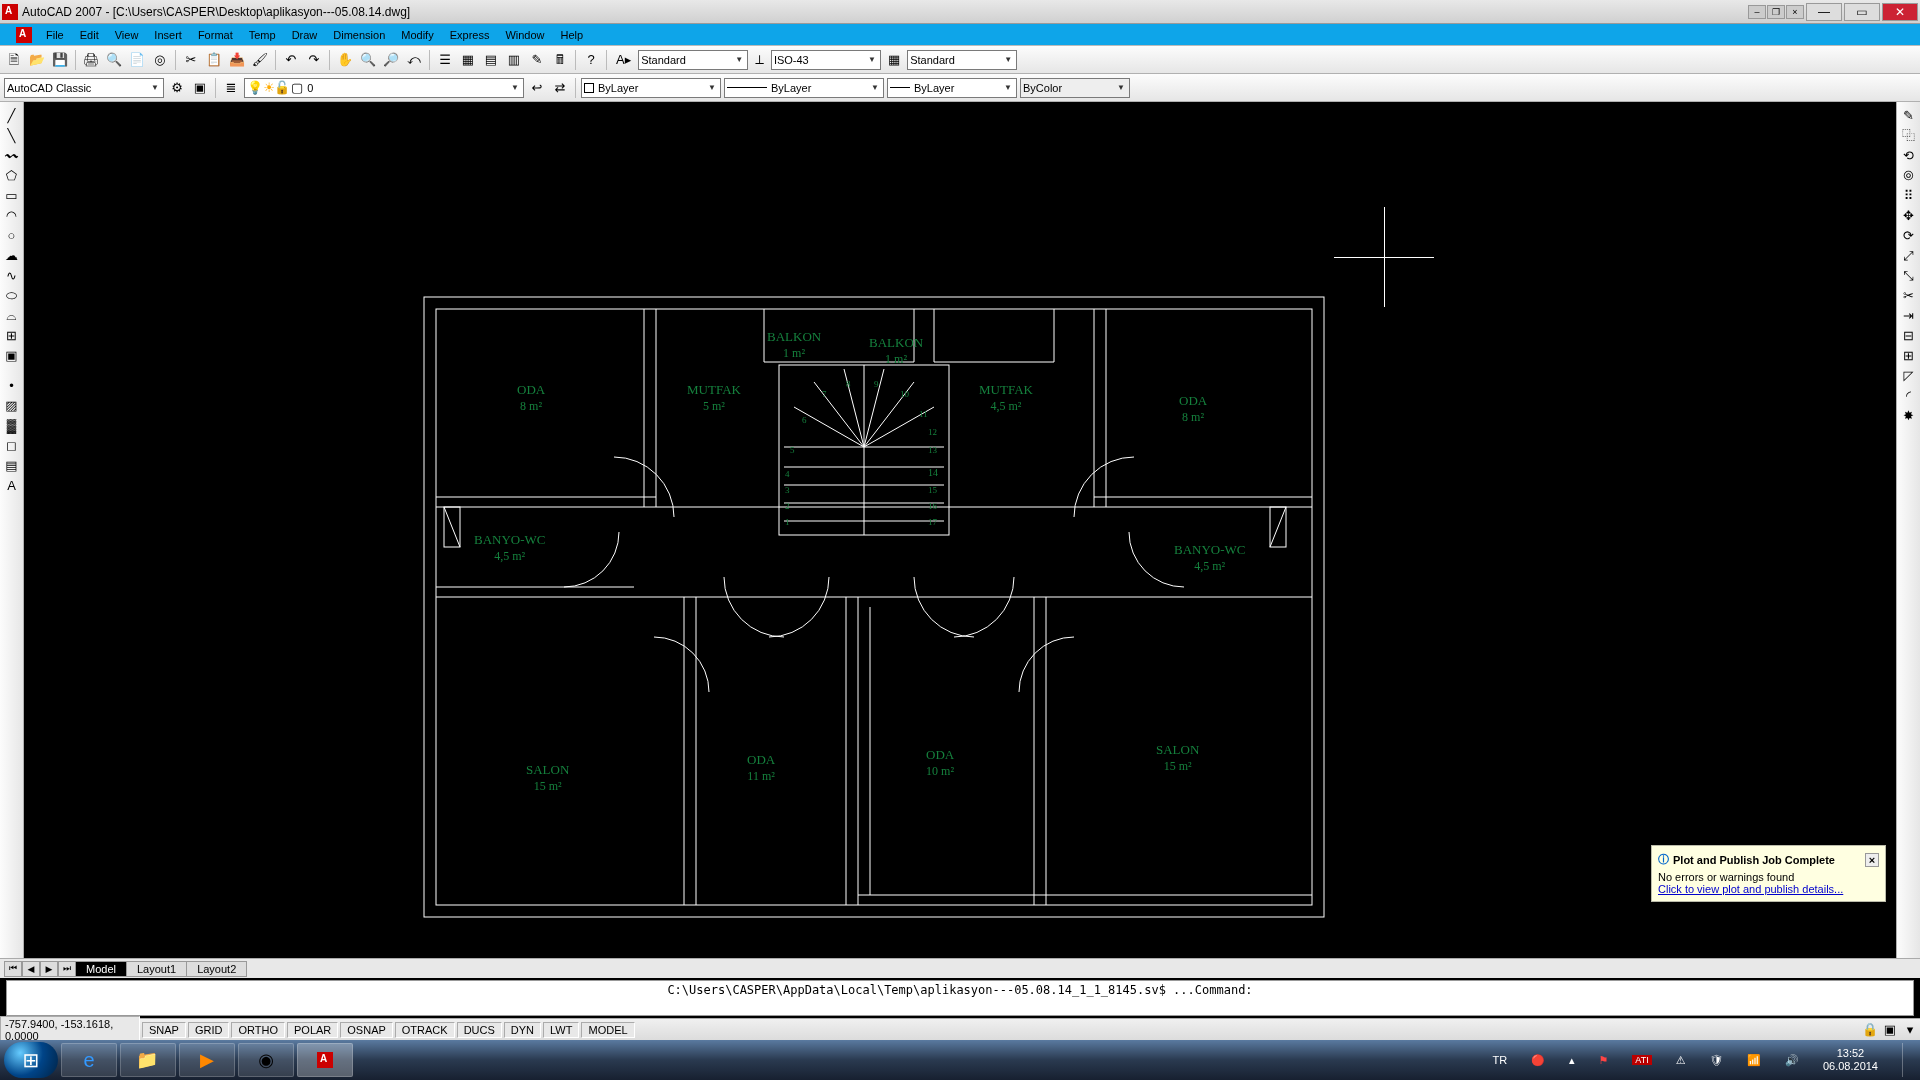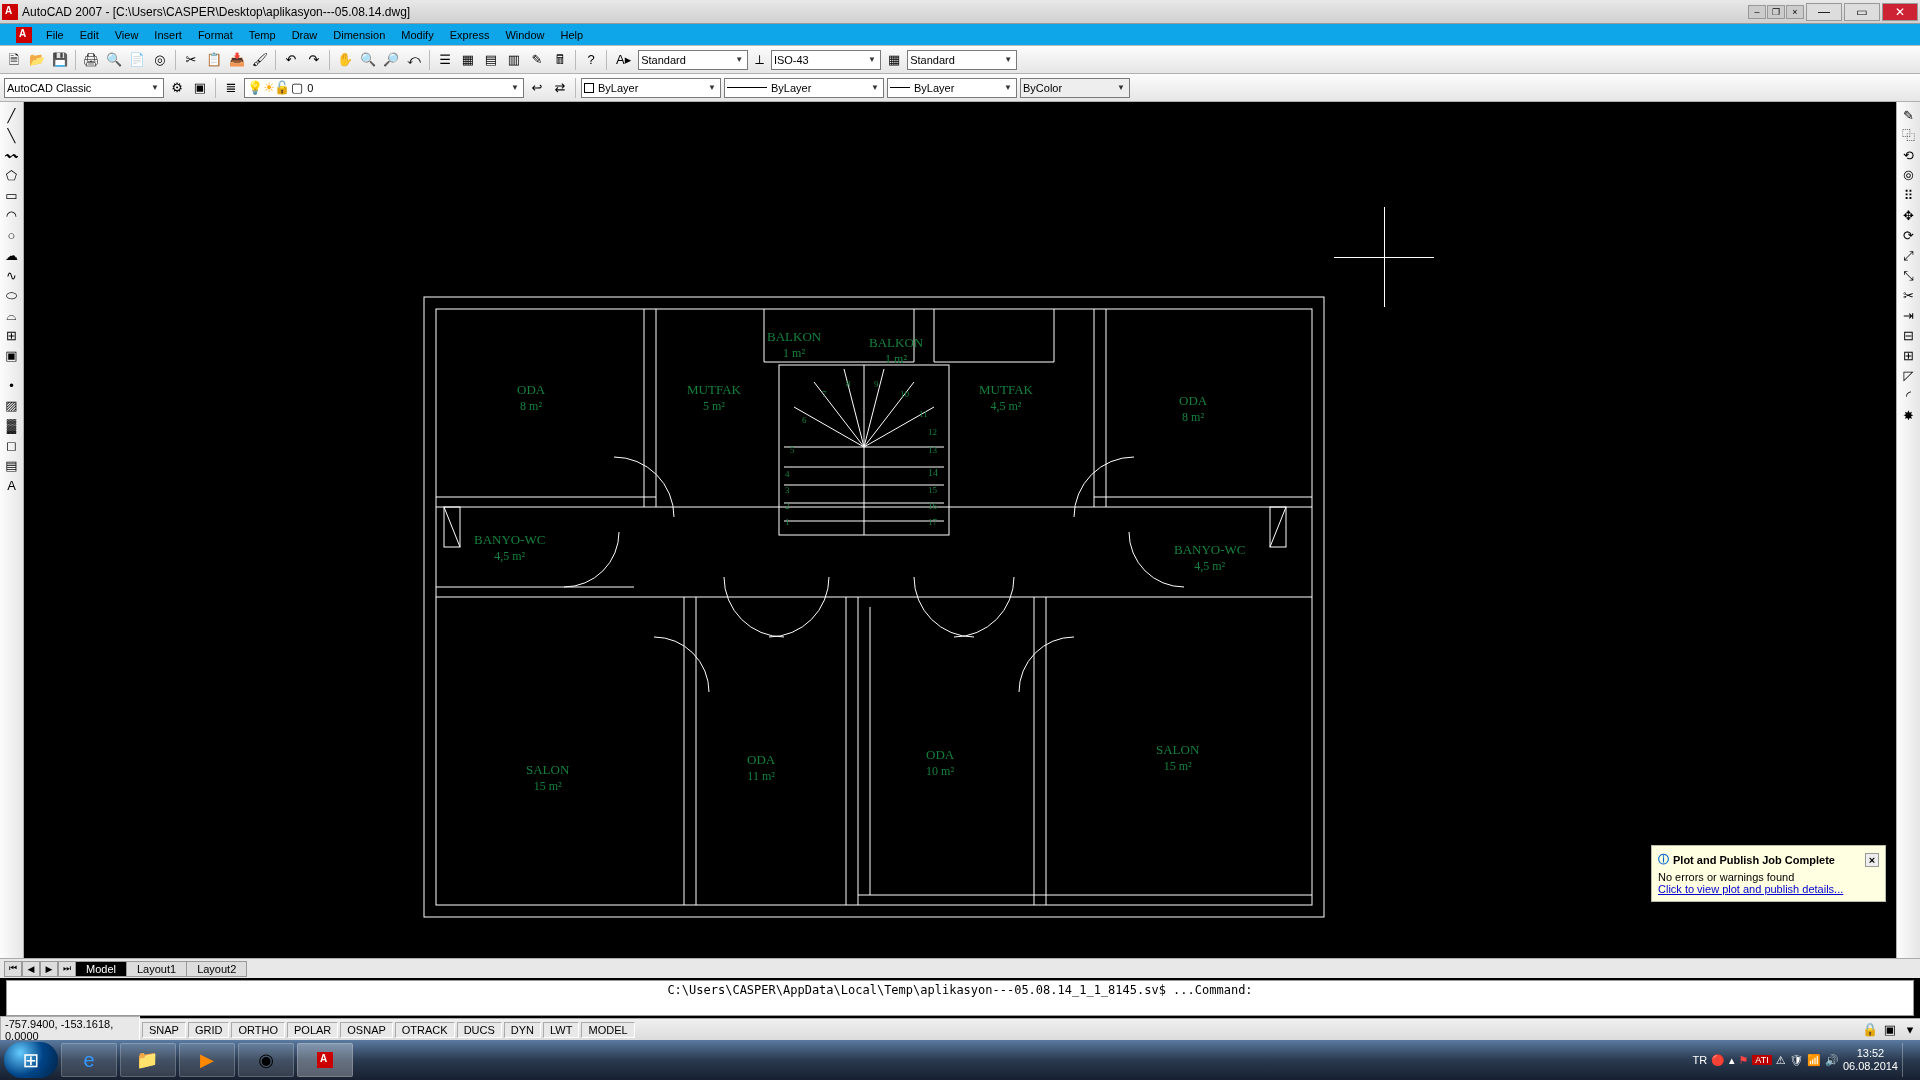--- a/index.html
+++ b/index.html
@@ -43,21 +43,21 @@
 .coords-cell { width: 140px; border: 1px inset #fff; padding: 1px 4px; text-align: left; background: #e8e8e8; }
 .notif { position: absolute; right: 10px; bottom: 56px; width: 235px; background: #ffffe1; border: 1px solid #bba; padding: 6px; font-size: 11px; box-shadow: 2px 2px 4px rgba(0,0,0,0.3); }
 .notif .nh { display: flex; align-items: center; font-weight: bold; margin-bottom: 4px; }
 .notif .nh .x { margin-left: auto; border: 1px solid #999; width: 14px; height: 14px; text-align: center; line-height: 12px; cursor: pointer; background: #eee; }
 .notif .link { color: #00c; text-decoration: underline; cursor: pointer; }
 .taskbar { height: 40px; background: linear-gradient(#5a7aa0, #2a3a50, #172030); display: flex; align-items: center; padding: 0 4px; }
 .start-orb { width: 54px; height: 36px; border-radius: 18px; background: radial-gradient(circle at 30% 30%, #6cf, #048, #024); display:flex; align-items:center; justify-content:center; cursor:pointer; }
 .start-orb span { color:#fff; font-size:20px; }
 .task-btn { width: 56px; height: 34px; margin-left: 3px; background: rgba(255,255,255,0.12); border: 1px solid rgba(255,255,255,0.2); border-radius: 2px; display: flex; align-items: center; justify-content: center; cursor: pointer; }
 .task-btn.active { background: rgba(255,255,255,0.28); }
-.tray { margin-left: auto; display: flex; align-items: center; color: #fff; font-size: 11px; gap: 4px; padding-right: 6px; }
+.tray { margin-left: auto; display: flex; align-items: center; color: #fff; font-size: 11px; gap: 24px; padding-right: 6px; }
 .tray .clock { text-align: center; line-height: 1.2; }
 svg { display: block; }
 .ic { font-size: 13px; line-height: 1; }
 </style>
 </head>
 <body>
 
 <div class="win-frame">
 
   <div class="title-bar">

